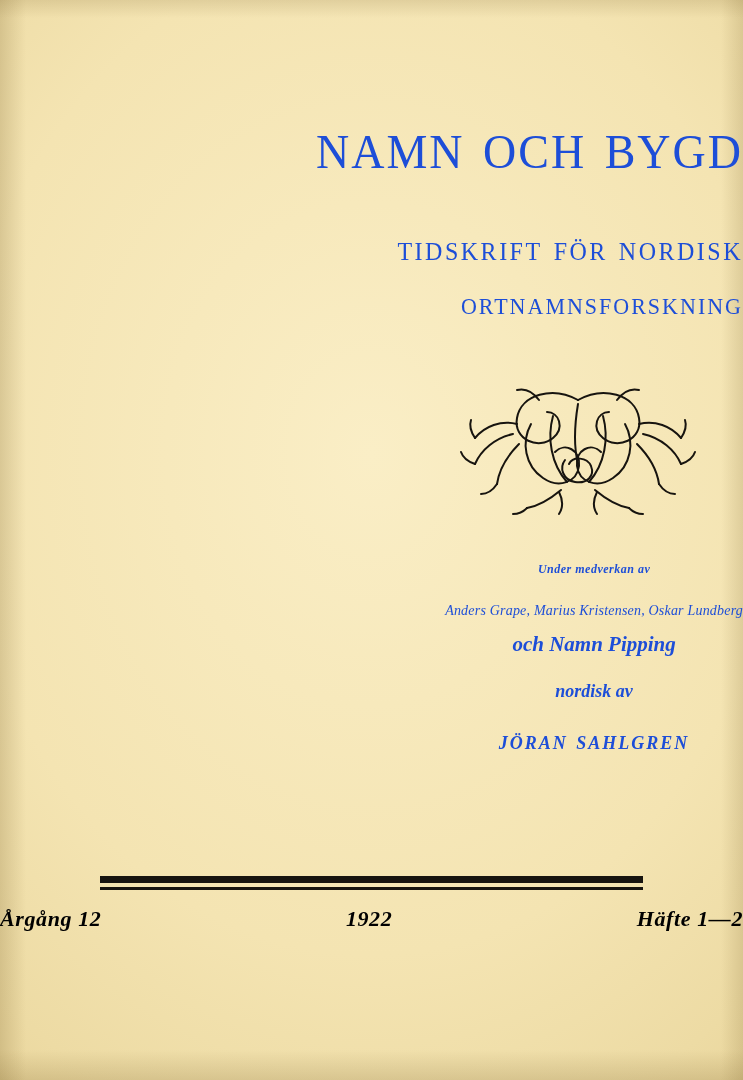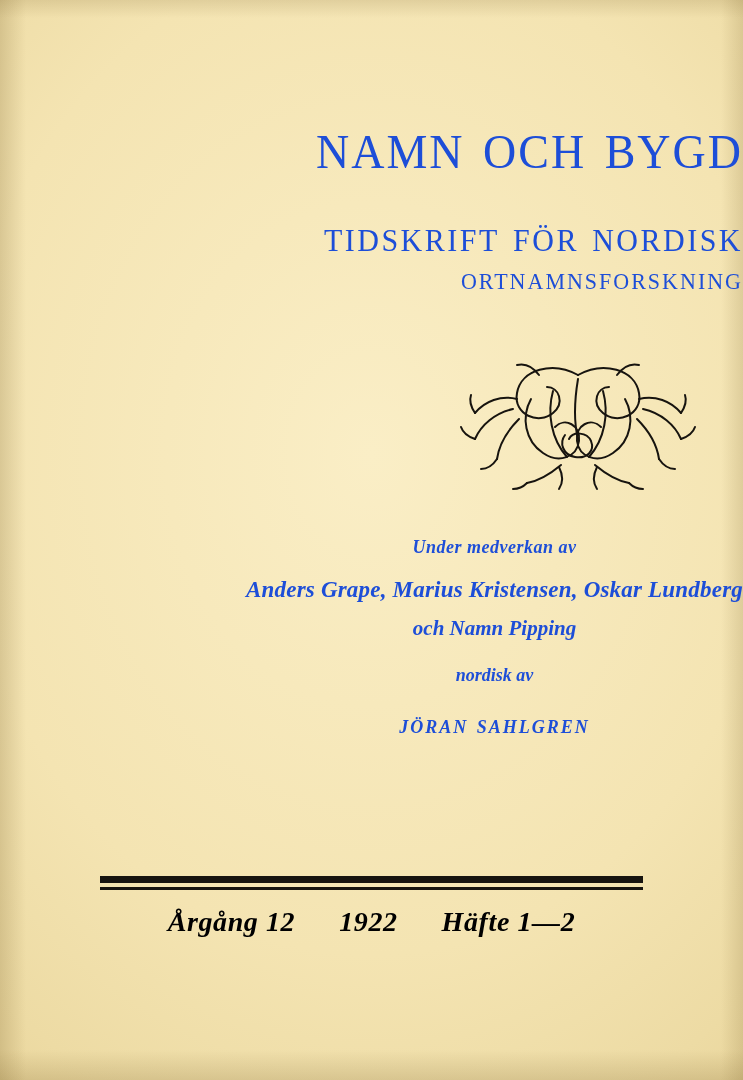--- a/index.html
+++ b/index.html
@@ -64,30 +64,30 @@
     letter-spacing: 2px;
     font-variant: small-caps;
     text-transform: lowercase;
     white-space: nowrap;
     font-weight: 400;
     transform: scaleY(1.06);
   }
 
   
   .subtitle-1 {
-    margin-top: 34px;
-    font-size: 43px;
+    margin-top: 52px;
+    font-size: 34px;
     letter-spacing: 2.5px;
     font-variant: small-caps;
     text-transform: lowercase;
     white-space: nowrap;
     transform: scaleY(1.02);
   }
   .subtitle-2 {
-    margin-top: 0;
+    margin-top: 18px;
     font-size: 31px;
     letter-spacing: 2px;
     font-variant: small-caps;
     text-transform: lowercase;
     white-space: nowrap;
     transform: scaleY(1.02);
   }
 
   
   .ornament {
@@ -97,28 +97,28 @@
   }
   .ornament svg { display: block; width: 100%; height: 100%; }
 
   
   .credits {
     margin-top: 38px;
     text-align: center;
     font-style: italic;
   }
   .credit-under {
-    font-size: 18px;
+    font-size: 12px;
     letter-spacing: 0.5px;
     font-weight: 700;
   }
   .credit-names {
-    margin-top: 19px;
-    font-size: 23px;
-    font-weight: 700;
+    margin-top: 26px;
+    font-size: 14px;
+    font-weight: 400;
     letter-spacing: 0.2px;
     white-space: nowrap;
   }
   .credit-names-2 {
     margin-top: 13px;
     font-size: 21px;
     font-weight: 700;
   }
   .credit-utgiven {
     margin-top: 24px;
@@ -150,25 +150,25 @@
     height: 3px;
     background: #17140f;
   }
 
   
   .imprint {
     position: absolute;
     left: 0; right: 0;
     top: 906px;
     display: flex;
-    justify-content: center;
+    justify-content: space-between;
     gap: 44px;
     font-style: italic;
     font-weight: 700;
-    font-size: 28px;
+    font-size: 22px;
     letter-spacing: 0.6px;
   }
 </style>
 </head>
 <body>
 
 <div class="page"></div>
 <div class="paper-edge-left"></div>
 <div class="paper-edge-right"></div>
 <div class="paper-edge-top"></div>

